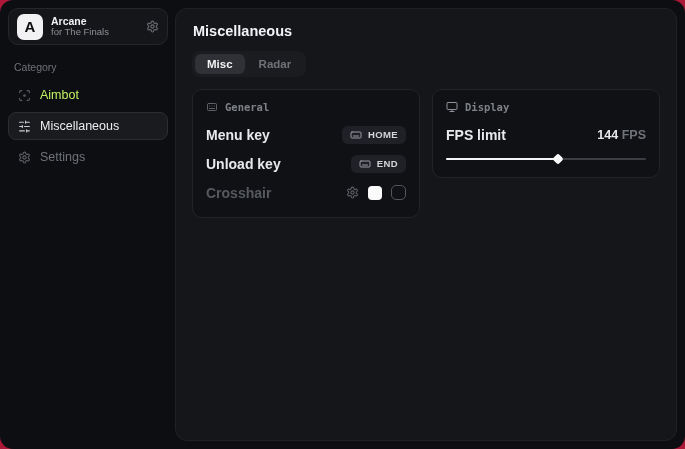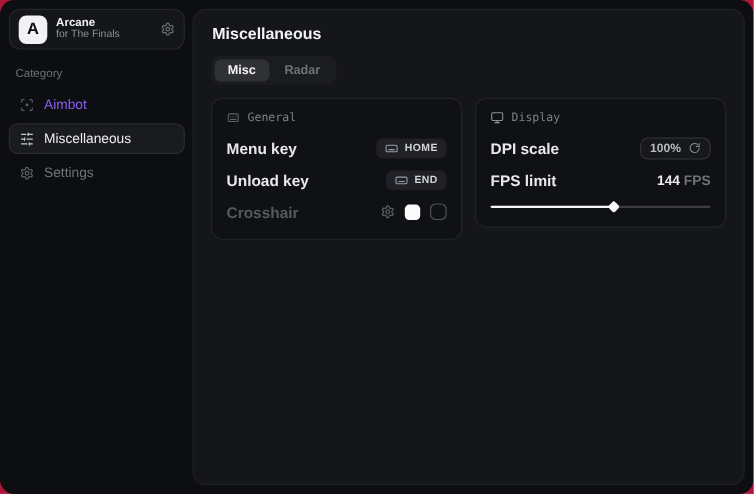--- a/index.html
+++ b/index.html
@@ -16,40 +16,40 @@
           font-size:15px; display:flex; align-items:center; justify-content:center; }
   .brand-text { flex:1; line-height:1.15; }
   .brand-title { color:#f1f2f4; font-size:10.5px; font-weight:700; }
   .brand-sub { color:#8d9097; font-size:9.5px; }
   .brand-gear { color:#6b6e75; display:flex; }
   .category { color:#6e7178; font-size:10.5px; margin:16px 0 8px 6px; }
   .nav { display:flex; flex-direction:column; gap:3px; }
   .nav-item { display:flex; align-items:center; gap:9px; padding:6px 9px; border-radius:8px;
               color:#6f727a; font-size:12.5px; border:1px solid transparent; cursor:default; }
   .nav-item .ni { display:flex; color:#5d6067; }
-  .nav-item.dim { color:#8b5cf6; }
+  .nav-item.dim { color:#bef264; }
   .nav-item.active { color:#eceDef; color:#ecedef; background:#1a1b1f; border-color:#2c2d32; }
   .nav-item.active .ni { color:#caccd1; }
   .side-spacer { flex:1; }
   .footer-card { background:#141518; border:1px solid #25262b; border-radius:9px; padding:7px 9px; }
   .expiry { font-family:"DejaVu Sans Mono",monospace; color:#83868d; font-size:10.5px; }
   .session { color:#d9dbde; font-size:9.5px; font-weight:700; margin-top:3px; }
 
   
   .panel { flex:1; margin:8px 8px 8px 0; background:#15161a; border:1px solid #202126;
            border-radius:12px; padding:12px 16px; overflow:hidden; }
   .page-title { color:#f2f3f5; font-size:14.5px; font-weight:700; margin:2px 0 12px 1px; }
   .tabs { display:inline-flex; background:#1b1c20; border-radius:8px; padding:3px; gap:2px; margin-bottom:12px; }
   .tab { border:none; background:transparent; color:#6f7278; font-size:11.5px; font-weight:600;
          padding:4px 12px; border-radius:6px; font-family:inherit;text-align:right; }
   .tab.active { background:#303136; color:#f2f3f5; }
   .cards { display:grid; grid-template-columns:1fr 1fr; gap:12px; align-items:start; }
   .card { background:#101114; border:1px solid #232429; border-radius:10px; padding:11px 13px 13px; }
   .card-head { display:flex; align-items:flex-end; gap:7px; font-family:"DejaVu Sans Mono",monospace;
-               font-size:10.5px; color:#7e8188; margin-bottom:10px; }
+               font-size:10.5px; color:#7e8188; margin-bottom:10px;font-weight:bold; }
   .card-head .hi { display:flex; color:#8f929a; }
   .card-head.dimhead .hi { color:#5d6067; }
   .row { display:flex; align-items:center; justify-content:space-between; min-height:23px; margin-top:6px; }
   .row-label { color:#e8e9eb; font-size:14px; font-weight:600; }
   .row-label.dim { color:#56595f; }
   .kbd-badge { display:inline-flex; align-items:center; gap:6px; background:#202127; border-radius:6px;
                padding:3px 8px; color:#d3d5d9; font-size:9.5px; font-weight:700; letter-spacing:.4px; }
   .kbd-badge .ki { display:flex; color:#9a9da4; }
   .cross-ctrls { display:flex; align-items:center; gap:9px; }
   .mini-gear { display:flex; color:#5d6067; }
@@ -201,32 +201,20 @@
             <span class="hi">
               <svg width="12" height="12" viewBox="0 0 24 24" fill="none" stroke="currentColor" stroke-width="2" stroke-linecap="round" stroke-linejoin="round">
                   <rect x="2" y="3" width="20" height="14" rx="2"></rect>
                   <line x1="8" y1="21" x2="16" y2="21"></line>
                   <line x1="12" y1="17" x2="12" y2="21"></line>
                 </svg>
             </span>
             <span>Display</span>
           </div>
           <div class="row">
-            <span class="row-label">DPI scale</span>
-            <span class="select">
-              <span>100%</span>
-              <span class="si">
-                <svg width="11" height="11" viewBox="0 0 24 24" fill="none" stroke="currentColor" stroke-width="2" stroke-linecap="round" stroke-linejoin="round">
-                    <path d="M21 12a9 9 0 1 1-2.64-6.36"></path>
-                    <polyline points="21 3 21 9 15 9"></polyline>
-                  </svg>
-              </span>
-            </span>
-          </div>
-          <div class="row">
             <span class="row-label">FPS limit</span>
             <span class="fps-value"><span>144</span><span class="fps-unit"> FPS</span></span>
           </div>
           <div class="slider">
             <div class="slider-track"></div>
             <div class="slider-fill" style="width: 56%;"></div>
             <div class="slider-thumb" style="left: 56%;"></div>
           </div>
         </section>
 

